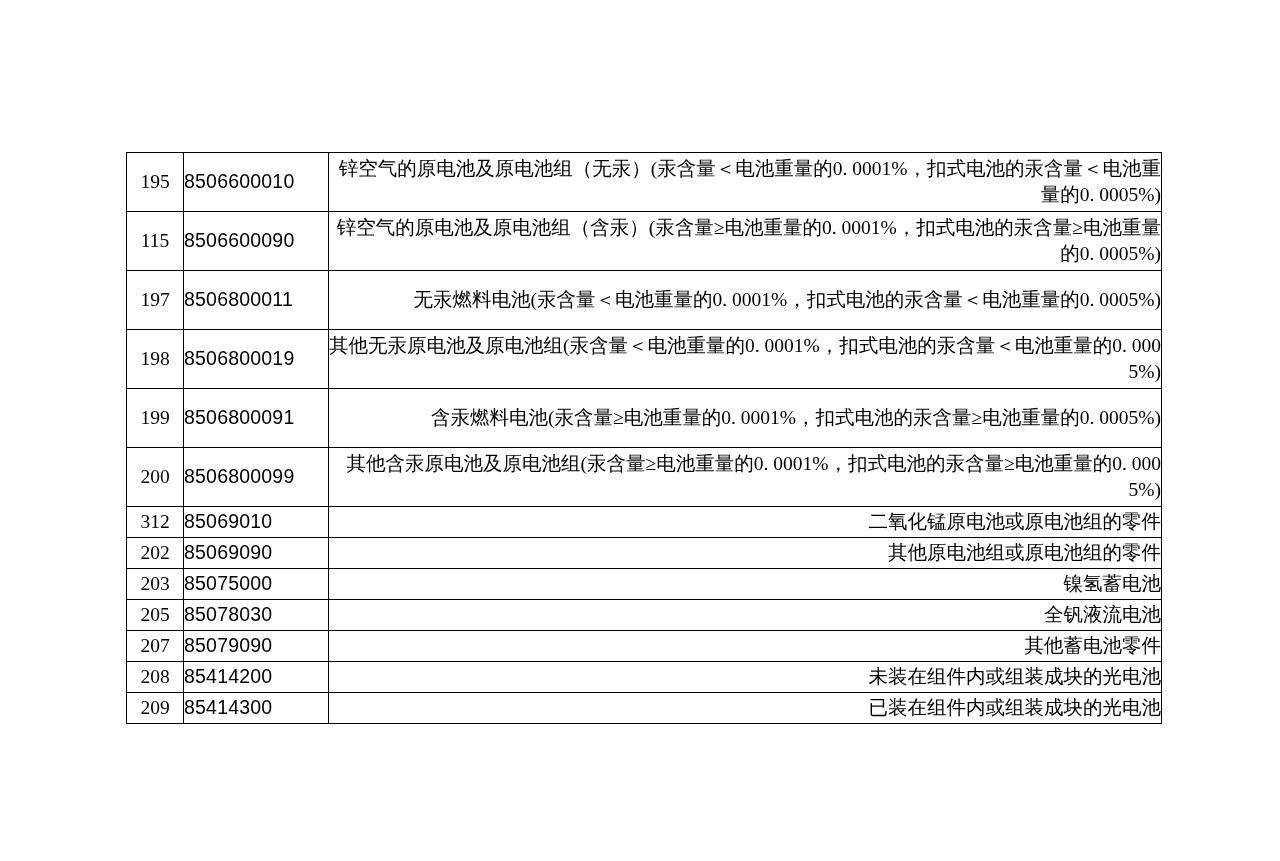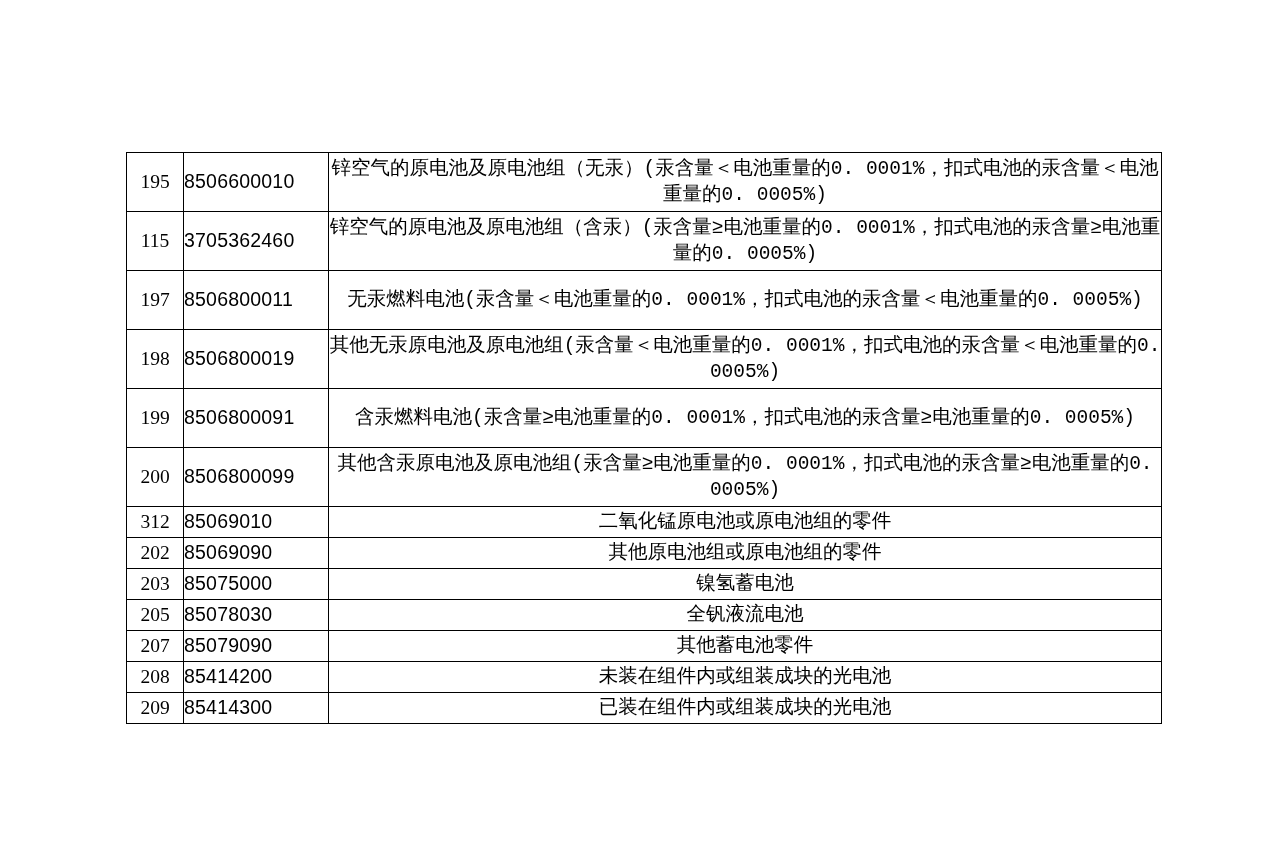--- a/index.html
+++ b/index.html
@@ -50,23 +50,23 @@
   td.col-code {
     width: 144px;
     text-align: left;
     padding: 1px 4px 1px 5px;
     font-family: Liberation Sans, sans-serif;
     font-size: 19px;
     letter-spacing: 0.2px;
   }
   td.col-desc {
     width: 832px;
-    text-align: center;
+    text-align: right;
     padding: 1px 6px 2px 6px;
-    font-family: Liberation Mono, monospace;
+    font-family: Liberation Serif, serif;
     font-size: 19.5px;
     letter-spacing: 0px;
   }
   tr.row-tall td {
     height: 58px;
   }
   tr.row-short td {
     height: 30px;
   }
   .desc-text {
@@ -85,21 +85,21 @@
       <tbody>
           <tr class="row-tall">
             <td class="col-no">195</td>
             <td class="col-code">8506600010</td>
             <td class="col-desc">
               <span class="desc-text">锌空气的原电池及原电池组（无汞）(汞含量＜电池重量的0. 0001%，扣式电池的汞含量＜电池重量的0. 0005%)</span>
             </td>
           </tr>
           <tr class="row-tall">
             <td class="col-no">115</td>
-            <td class="col-code">3705362460</td>
+            <td class="col-code">8506600090</td>
             <td class="col-desc">
               <span class="desc-text">锌空气的原电池及原电池组（含汞）(汞含量≥电池重量的0. 0001%，扣式电池的汞含量≥电池重量的0. 0005%)</span>
             </td>
           </tr>
           <tr class="row-tall">
             <td class="col-no">197</td>
             <td class="col-code">8506800011</td>
             <td class="col-desc">
               <span class="desc-text">无汞燃料电池(汞含量＜电池重量的0. 0001%，扣式电池的汞含量＜电池重量的0. 0005%)</span>
             </td>

